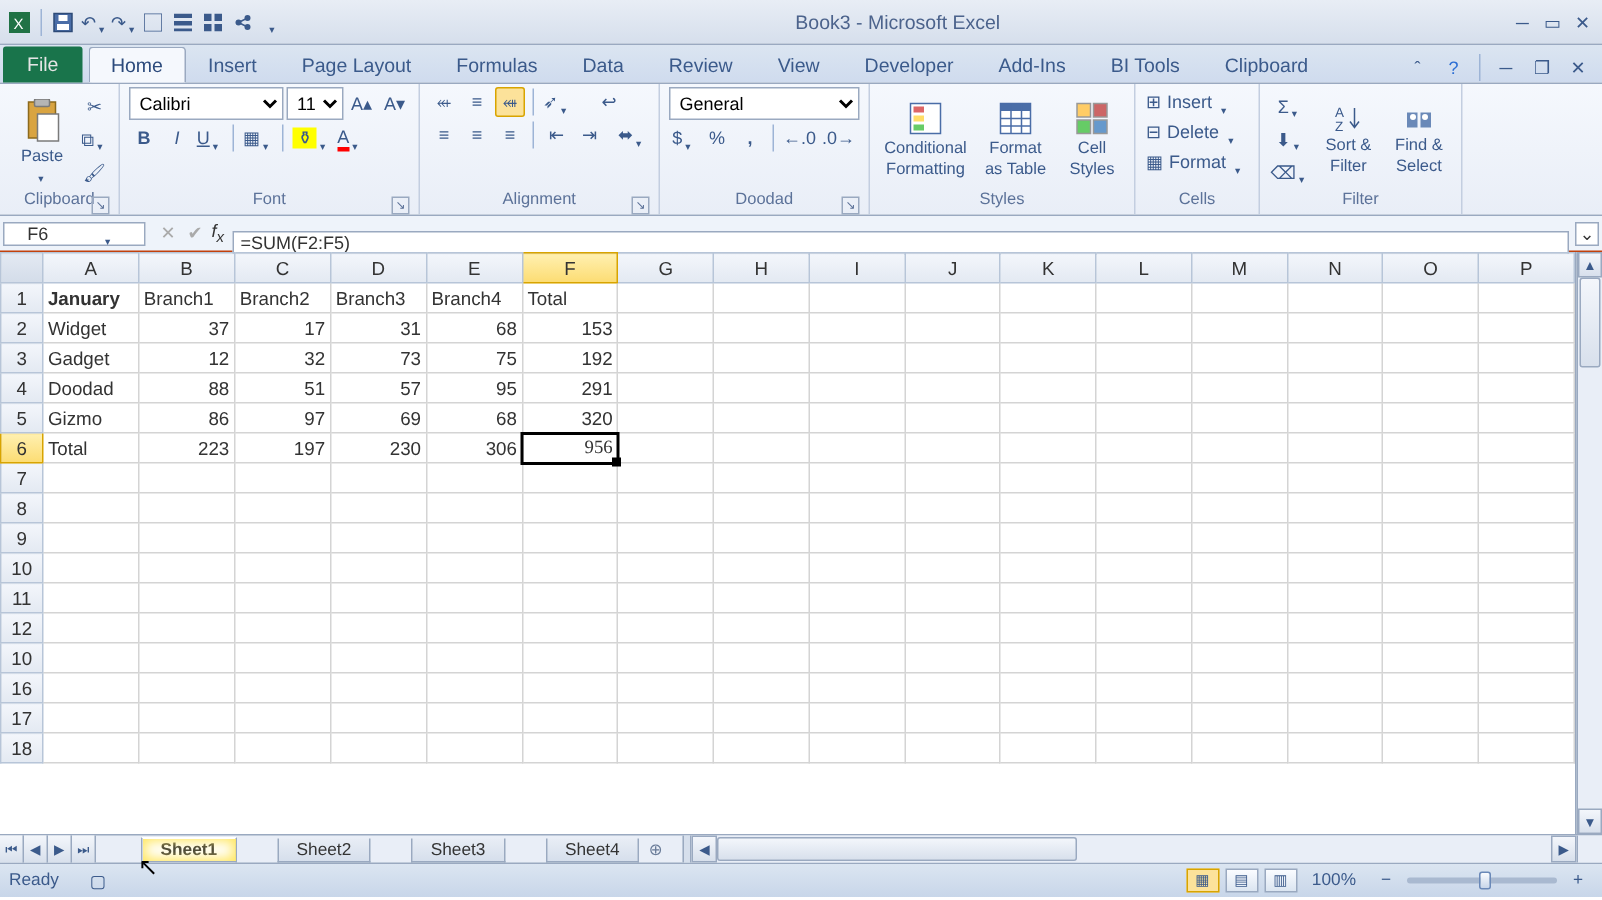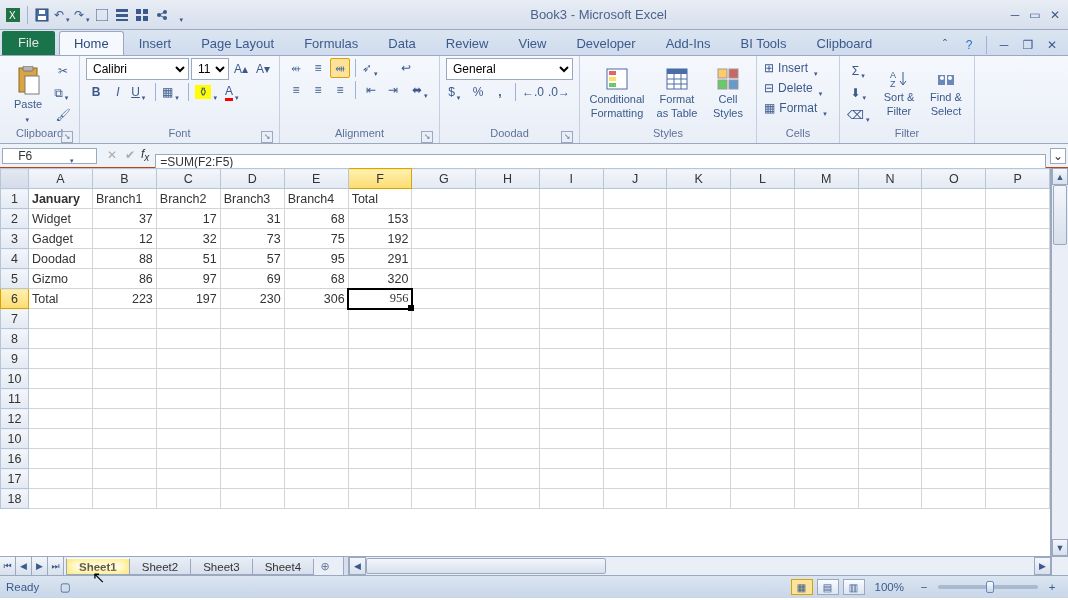--- a/index.html
+++ b/index.html
@@ -57,21 +57,21 @@
   .vscroll { width:17px; background:#e9eef7; border-left:1px solid #9aa9c0; display:flex; flex-direction:column;}
   .vscroll .arr, .hscroll .arr { background:linear-gradient(#f3f6fb,#d8e0ec); border:1px solid #9aa9c0; display:flex; align-items:center; justify-content:center; font-size:9px; color:#3b5a8b;}
   .vscroll .arr { height:17px;}
   .vscroll .track { flex:1; position:relative;}
   .vscroll .thumb { position:absolute; left:1px; right:1px; top:0; height:60px; background:linear-gradient(#f3f6fb,#d8e0ec); border:1px solid #9aa9c0; border-radius:2px;}
   
   .sheetrow { height:20px; background:#e9eef7; border-top:1px solid #9aa9c0; border-bottom:1px solid #9aa9c0; display:flex; align-items:stretch;}
   .navbtns { display:flex;}
   .navbtns .nb { width:16px; border-right:1px solid #9aa9c0; display:flex; align-items:center; justify-content:center; font-size:9px; color:#3b5a8b; background:linear-gradient(#f3f6fb,#d8e0ec);}
   .stabs { display:flex; align-items:flex-end; padding-left:2px; position:relative;}
-  .stab { padding:2px 12px 1px; font-size:11.5px; background:linear-gradient(#e8edf5,#d6dfec); border:1px solid #9aa9c0; border-top:none; margin-right:-1px; color:#333; position:relative;}
+  .stab { padding:2px 12px 1px; font-size:11.5px; background:linear-gradient(#e8edf5,#d6dfec); border:1px solid #9aa9c0; border-top:none; margin-right:-1px; color:#333; position:relative;margin-left:28px;}
   .stab.active { background:#fff; font-weight:bold; z-index:1; border-top:1px solid #fff;}
   .stab.active.highlight::before { content:""; position:absolute; left:0; top:0; right:0; bottom:0; box-shadow: inset 0 0 8px 2px #ffe760; pointer-events:none;}
   .newsheet { width:24px; display:flex; align-items:center; justify-content:center; font-size:11px; color:#6a7c99;}
   .hscroll-wrap { flex:1; display:flex; align-items:stretch; margin-left:6px;}
   .hsplit { width:6px; background:#d6dfec; border-left:1px solid #9aa9c0; border-right:1px solid #9aa9c0;}
   .hscroll { flex:1; display:flex; background:#e9eef7;}
   .hscroll .arr { width:17px;}
   .hscroll .track { flex:1; position:relative;}
   .hscroll .thumb { position:absolute; top:1px; bottom:1px; left:0; width:240px; background:linear-gradient(#f3f6fb,#d8e0ec); border:1px solid #9aa9c0; border-radius:2px;}
   .sq { width:17px; border-left:1px solid #9aa9c0; background:#e9eef7;}

